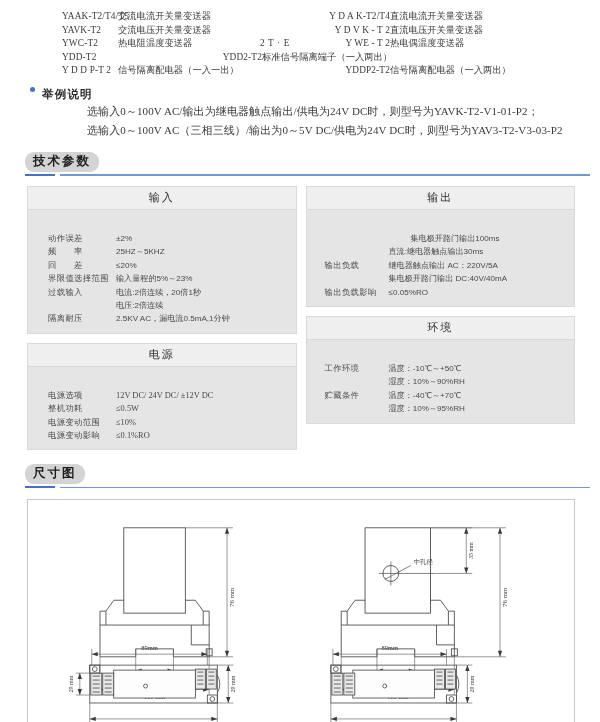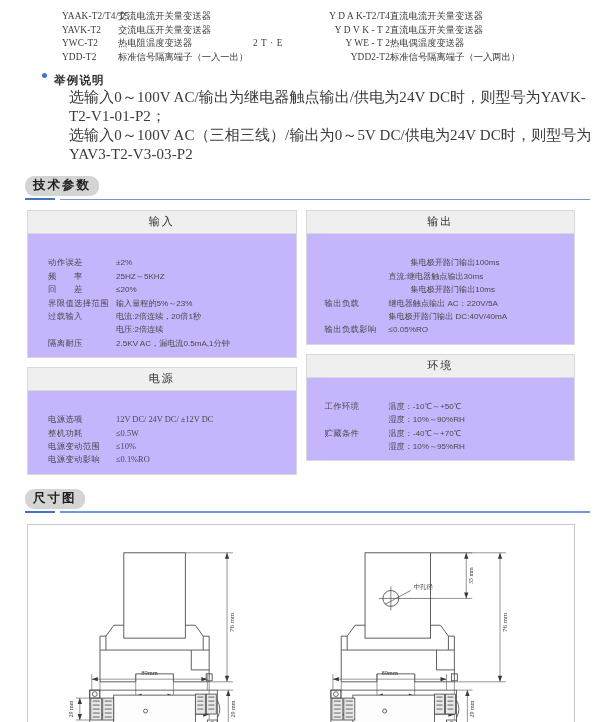--- a/index.html
+++ b/index.html
@@ -33,59 +33,59 @@
     padding-left: 62px;
     letter-spacing: 0.15px;
     white-space: nowrap;
   }
   .m-desc-l {
     width: 128px;
     white-space: nowrap;
   }
   .m-mid {
     width: 48px;
-    text-align: center;
+    text-align: right;
     padding-right: 4px;
     white-space: nowrap;
     letter-spacing: 0.6px;
   }
   .m-code-r {
     width: 96px;
     white-space: nowrap;
     letter-spacing: 0.15px;
     text-align: right;
   }
   .m-desc-r {
     white-space: nowrap;
   }
 
   
   .bullet-head {
     margin: 9px 0 0 0;
-    padding-left: 42px;
+    padding-left: 30px;
     font-size: 11.5px;
     font-weight: bold;
     color: #2b2b2b;
     display: flex;
     align-items: flex-start;
     letter-spacing: 1.2px;
   }
   .bullet-dot {
     width: 5px;
     height: 5px;
     border-radius: 50%;
     background: #4472c4;
     display: inline-block;
     margin-right: 7px;
     flex: none;
   }
 
   .example-lines {
-    padding-left: 69px;
-    font-size: 15px;
+    padding-left: 87px;
+    font-size: 11px;
     line-height: 19px;
     font-family: "Liberation Serif", serif;
     letter-spacing: 0.1px;
   }
 
   
   .section-title-wrap {
     margin-top: 11px;
     padding-left: 25px;
   }
@@ -121,21 +121,21 @@
   
   .spec-area {
     margin-top: 10px;
     padding: 0 25px 0 27px;
     display: flex;
     gap: 9px;
   }
   .spec-col { flex: 1; display: flex; flex-direction: column; gap: 9px; }
   .spec-table {
     border: 1px solid #d9d9d9;
-    background: #c4b5fd;
+    background: #e5e5e5;
   }
   .spec-header {
     background: #efefef;
     border-bottom: 1px solid #d9d9d9;
     text-align: center;
     font-size: 11px;
     padding: 3px 0 4px 0;
     color: #2f2f2f;
     letter-spacing: 2px;
   }
@@ -207,24 +207,30 @@
   </div>
   <div class="model-row">
     <span class="m-code-l">YWC-T2</span>
     <span class="m-desc-l">热电阻温度变送器</span>
     <span class="m-mid">2 T · E</span>
     <span class="m-code-r">Y WE - T 2</span>
     <span class="m-desc-r">热电偶温度变送器</span>
   </div>
   <div class="model-row">
     <span class="m-code-l">YDD-T2</span>
-    <span class="m-desc-l">标准信号隔离端子（一入一出）</span>
     <span class="m-mid"></span>
     <span class="m-code-r">YDD2-T2</span>
     <span class="m-desc-r">标准信号隔离端子（一入两出）</span>
+  </div>
+  <div class="model-row">
+    <span class="m-code-l">Y D D P-T 2</span>
+    <span class="m-desc-l">信号隔离配电器（一入一出）</span>
+    <span class="m-mid"></span>
+    <span class="m-code-r">YDDP2-T2</span>
+    <span class="m-desc-r">信号隔离配电器（一入两出）</span>
   </div>
 </div>
 
 <div class="bullet-head">
   <span class="bullet-dot"></span>
   <span>举例说明</span>
 </div>
 <div class="example-lines">
   <div>选输入0～100V AC/输出为继电器触点输出/供电为24V DC时，则型号为YAVK-T2-V1-01-P2；</div>
   <div>选输入0～100V AC（三相三线）/输出为0～5V DC/供电为24V DC时，则型号为YAV3-T2-V3-03-P2</div>
@@ -306,24 +312,20 @@
     <div class="spec-table">
       <div class="spec-header">输出</div>
       <div class="spec-body">
         <div class="spec-row">
           <span class="spec-label"></span>
           <span class="spec-value indent">集电极开路门输出100ms</span>
         </div>
         <div class="spec-row">
           <span class="spec-label"></span>
           <span class="spec-value">直流:继电器触点输出30ms</span>
-        </div>
-        <div class="spec-row">
-          <span class="spec-label"></span>
-          <span class="spec-value indent">集电极开路门输出10ms</span>
         </div>
         <div class="spec-row">
           <span class="spec-label">输出负载</span>
           <span class="spec-value">继电器触点输出 AC：220V/5A</span>
         </div>
         <div class="spec-row">
           <span class="spec-label"></span>
           <span class="spec-value">集电极开路门输出 DC:40V/40mA</span>
         </div>
         <div class="spec-row">

